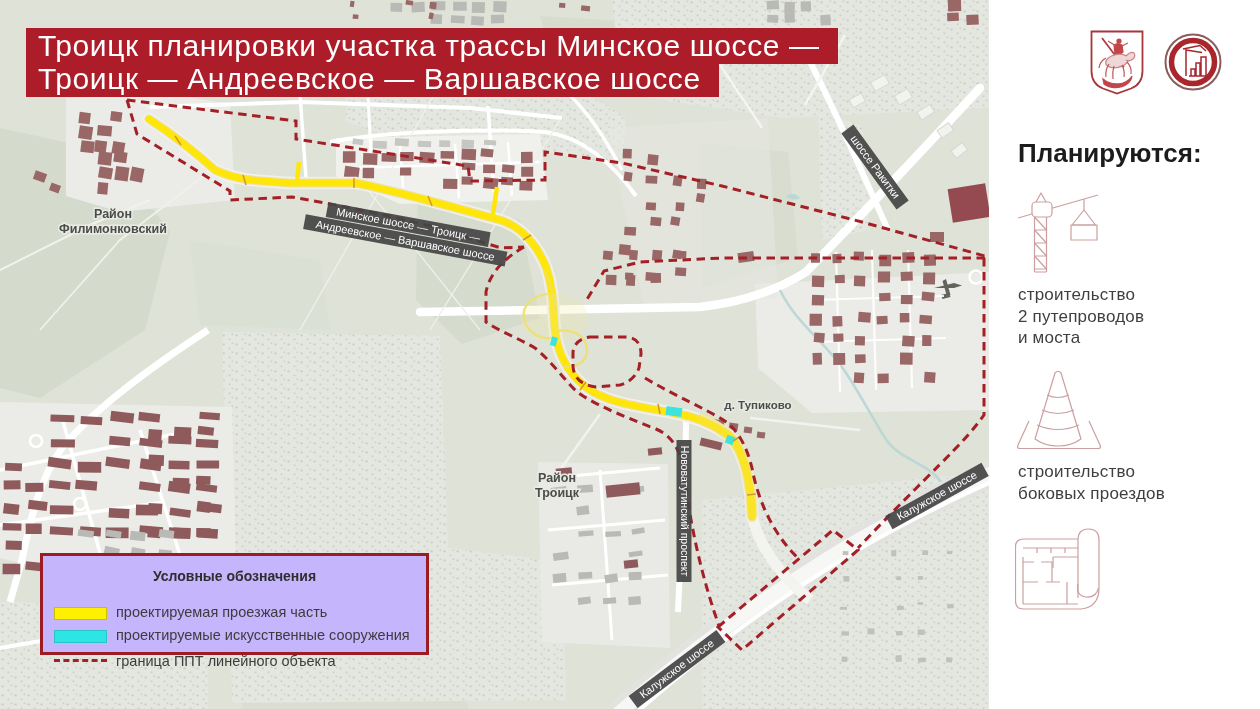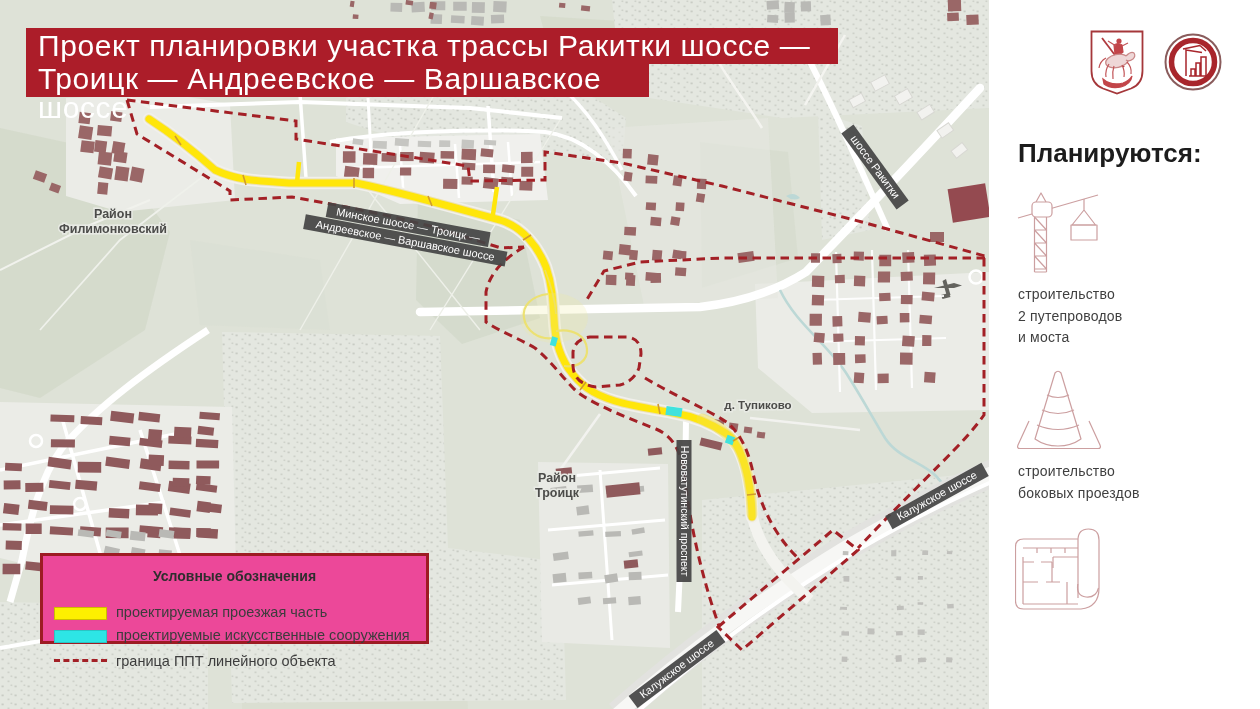--- a/index.html
+++ b/index.html
@@ -1,27 +1,27 @@
 <!DOCTYPE html>
 <html><head><meta charset="utf-8">
 <style>
 * { margin:0; padding:0; box-sizing:border-box; }
 html,body { width:1260px; height:709px; overflow:hidden; font-family:"Liberation Sans", sans-serif; background:#ffffff; }
 .stage { position:relative; width:1260px; height:709px; }
 .map { position:absolute; left:0; top:0; width:989px; height:709px; }
 .panel { position:absolute; left:989px; top:0; width:266px; height:709px; background:#ffffff; }
 .title { position:absolute; left:26px; top:28px; z-index:30; color:#fff; font-weight:400; font-size:30px; letter-spacing:0.6px; }
 .title .l1 { background:#ac1d29; height:36px; line-height:36px; width:812px; padding-left:12px; }
-.title .l2 { background:#ac1d29; height:33px; line-height:29px; width:623px; padding-left:12px; }
-.legend { position:absolute; left:40px; top:553px; width:389px; height:91px; background:#ec4899; border:3px solid #9d1b23; z-index:25; }
+.title .l2 { background:#ac1d29; height:33px; line-height:29px; width:693px; padding-left:12px; }
+.legend { position:absolute; left:40px; top:553px; width:389px; height:102px; background:#c4b5fd; border:3px solid #9d1b23; z-index:25; }
 .legend h3 { text-align:center; font-size:14px; color:#2e2e2e; margin-top:12px; font-weight:700; }
 .lrow { position:absolute; left:11px; font-size:14.5px; color:#3c3c3c;margin-top:9px; }
 .sw { display:inline-block; width:53px; height:13px; vertical-align:middle; margin-right:9px; }
 .heading { position:absolute; left:29px; top:138px; font-size:26px; font-weight:700; color:#1c1c1c; }
-.cap { position:absolute; left:29px; font-size:14px; line-height:21.5px; color:#3f3f3f; letter-spacing:0.2px; }
+.cap { position:absolute; left:29px; font-size:17px; line-height:21.5px; color:#3f3f3f; letter-spacing:0.2px; }
 .icon { position:absolute; }
 </style></head>
 <body>
 <div class="stage">
 <div class="map"><svg width="989" height="709" viewBox="0 0 989 709">
 <defs>
 <pattern id="dacha" width="13" height="9" patternUnits="userSpaceOnUse">
 <rect width="13" height="9" fill="#e4e7e0"></rect>
 <rect x="1.5" y="1.5" width="2.2" height="1.8" fill="#b2b5ac" opacity="0.55"></rect>
 <rect x="7.5" y="5.5" width="2" height="1.7" fill="#b8bbb2" opacity="0.5"></rect>
@@ -383,21 +383,21 @@
  <text x="677" y="672.5" font-size="11">Калужское шоссе</text>
 </g>
 <g transform="rotate(90 682 512)">
  <rect x="610" y="502.5" width="142" height="15" fill="#454545" opacity="0.93"></rect>
  <text x="681" y="513.5" font-size="10.5">Нововатутинский проспект</text>
 </g>
 </g>
 
 </svg></div>
 <div class="title">
-      <div class="l1">Проект планировки участка трассы Ракитки шоссе —</div>
+      <div class="l1">Троицк планировки участка трассы Минское шоссе —</div>
       <div class="l2">Троицк — Андреевское — Варшавское шоссе</div>
     </div>
 <div class="legend">
  <h3>Условные обозначения</h3>
  <div class="lrow" style="top:39px"><span class="sw" style="background:#fdf000;border:1.5px solid #cdbd00"></span>проектируемая проезжая часть</div>
  <div class="lrow" style="top:62px"><span class="sw" style="background:#2de5e5;border:1.5px solid #2ac4c4"></span>проектируемые искусственные сооружения</div>
  <div class="lrow" style="top:88px"><span class="sw" style="height:0;border:none;border-top:3px dashed #a32026;margin-bottom:4px"></span>граница ППТ линейного объекта</div>
 </div>
 <div class="panel">
  <div class="icon" style="left:100px; top:29px"><svg width="56" height="66" viewBox="0 0 56 66">

